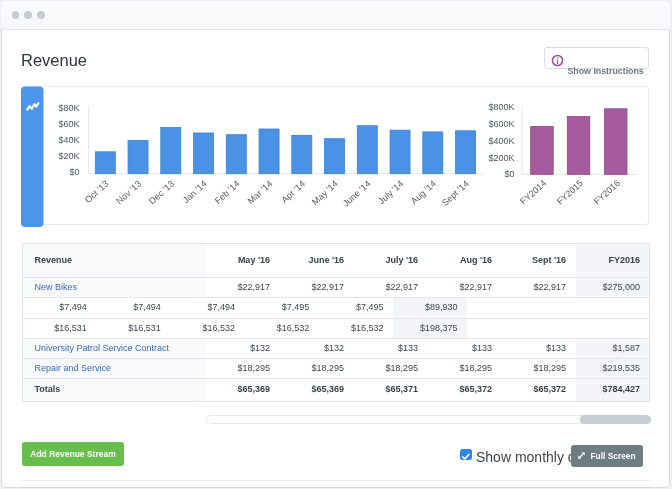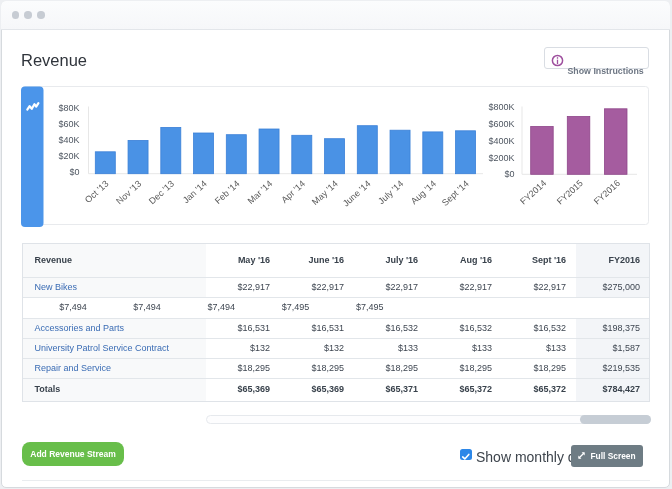--- a/index.html
+++ b/index.html
@@ -19,21 +19,21 @@
 .cf { width:73.1px; text-align:right; padding-right:9px; background:#f3f5f8; }
 #hrow { height:34px; font-size:9px; font-weight:bold; color:#39424c; }
 #hrow > div { line-height:33px; }
 .drow { height:20.3px; font-size:9px; color:#3e4651; }
 .drow > div { line-height:19.5px; }
 .drow .c0 { color:#3a6cb4; }
 #trow { height:21.6px; font-size:9px; font-weight:bold; color:#39424c; }
 #trow > div { line-height:21px; }
 #sbtrack { position:absolute; left:205.5px; top:415px; width:445px; height:9px; background:#fdfdfe; border:1px solid #e6e9ed; border-radius:4.5px; }
 #sbthumb { position:absolute; left:579.5px; top:415px; width:71.5px; height:9px; background:#c6cdd5; border-radius:4.5px; }
-#addbtn { position:absolute; left:22px; top:441.5px; width:102px; height:24px; background:#68be4a; border-radius:8px; color:#fff; font-size:8.5px; font-weight:bold; text-align:center; line-height:24px; }
+#addbtn { position:absolute; left:22px; top:441.5px; width:102px; height:24px; background:#68be4a; border-radius:3px; color:#fff; font-size:8.5px; font-weight:bold; text-align:center; line-height:24px; }
 #cbx { position:absolute; left:460px; top:448.8px; width:11.5px; height:11.5px; background:#2c87e8; border-radius:2.5px; }
 #cbxlabel { position:absolute; left:476px; top:448.5px; font-size:14px; color:#3d444c; }
 #fsbtn { position:absolute; left:570.5px; top:445px; width:72px; height:21.5px; background:#6e7c84; border-radius:3px; color:#fff; display:flex; align-items:center; justify-content:center; }
 #fsbtn span { font-size:8.4px; font-weight:bold; margin-left:4px; }
 #hairline { position:absolute; left:22px; top:480px; width:628px; height:1px; background:#e9ecef; }
 </style>
 </head>
 <body>
 <div id="win"></div>
 <div id="topbar"></div>
@@ -134,23 +134,23 @@
       <div class="cm">$22,917</div>
       <div class="cm">$22,917</div>
       <div class="cf">$275,000</div>
   </div>
   <div class="row drow">
       <div class="cm">$7,494</div>
       <div class="cm">$7,494</div>
       <div class="cm">$7,494</div>
       <div class="cm">$7,495</div>
       <div class="cm">$7,495</div>
-  </div>
-  <div class="row drow">
-    <div class="c0">Accessories and Parts</div>
+      <div class="cf">$89,930</div>
+  </div>
+  <div class="row drow">
       <div class="cm">$16,531</div>
       <div class="cm">$16,531</div>
       <div class="cm">$16,532</div>
       <div class="cm">$16,532</div>
       <div class="cm">$16,532</div>
       <div class="cf">$198,375</div>
   </div>
   <div class="row drow">
     <div class="c0">University Patrol Service Contract</div>
       <div class="cm">$132</div>

